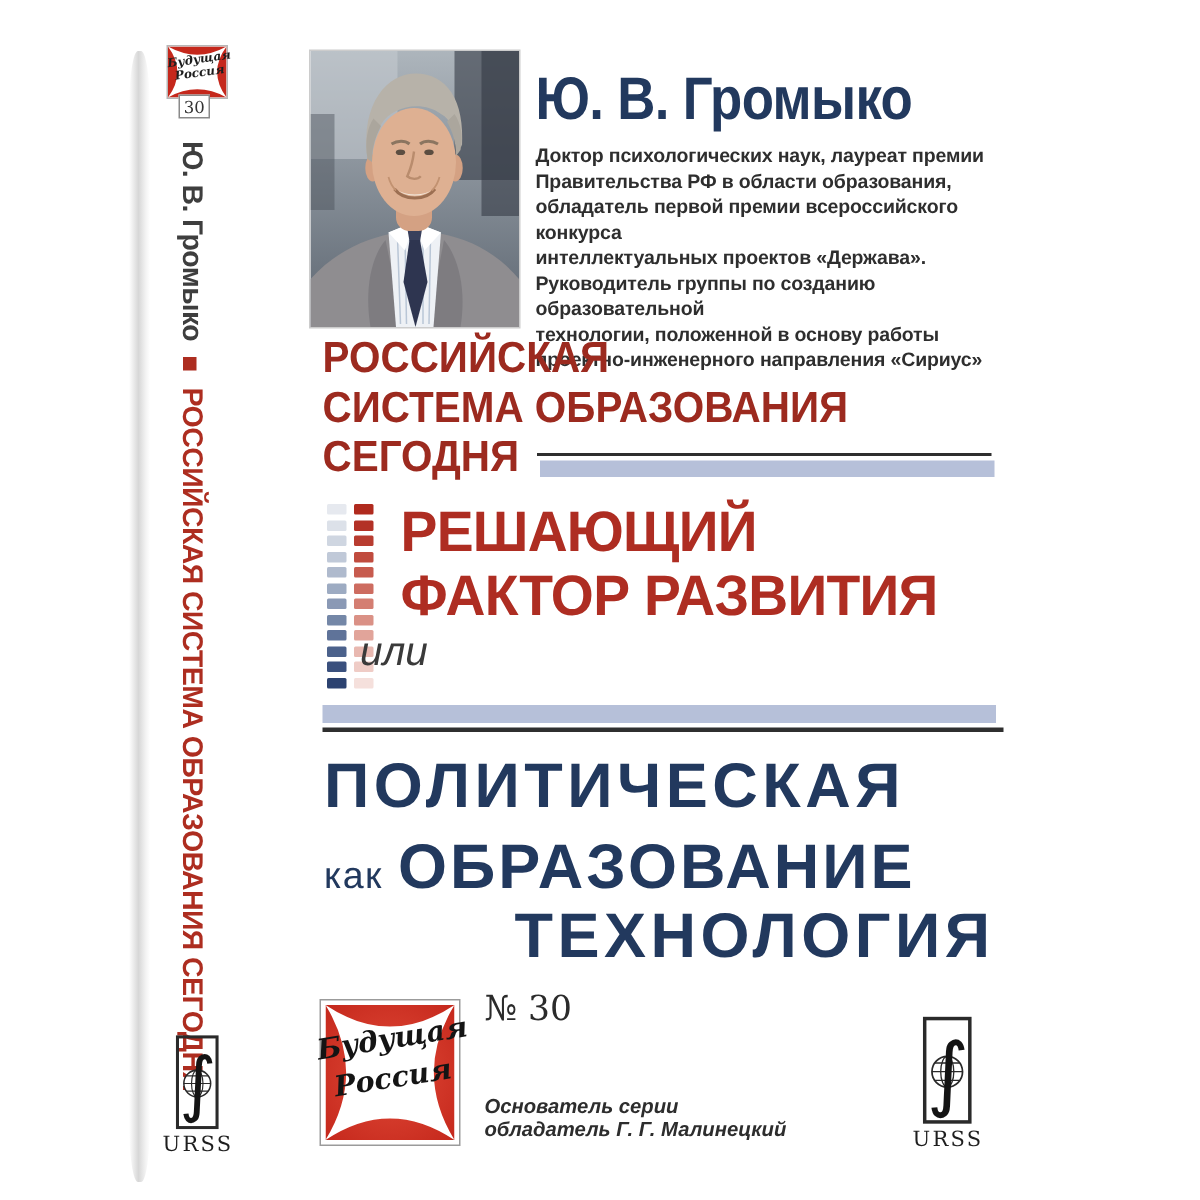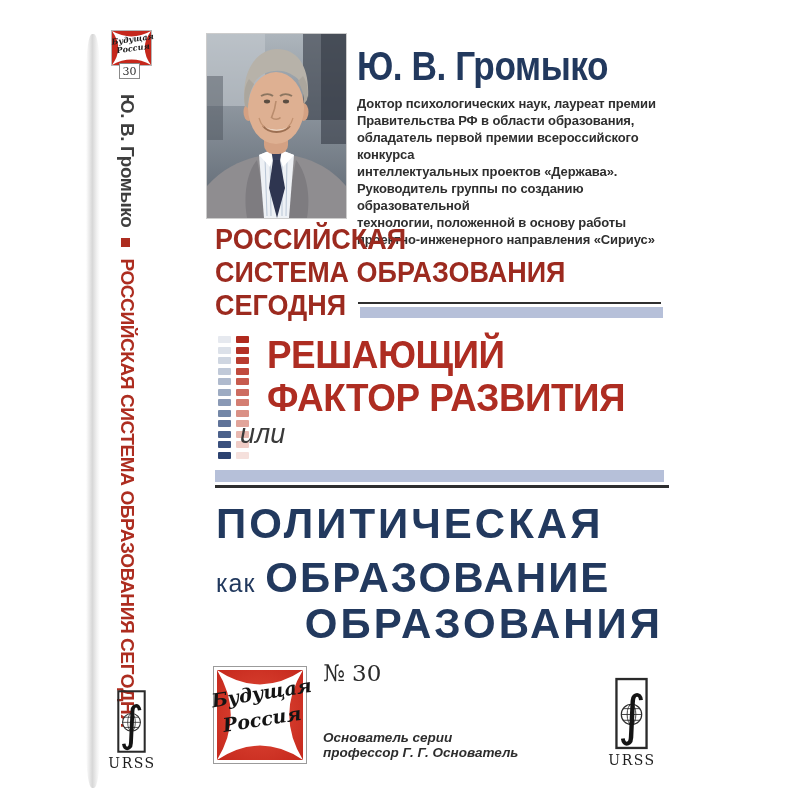--- a/index.html
+++ b/index.html
@@ -260,42 +260,42 @@
 </div>
 
 <div class="abs bar bar-2"></div>
 <div class="abs rule rule-2"></div>
 
 <div class="abs navy navy-1">ПОЛИТИЧЕСКАЯ</div>
 <div class="abs navy-row">
   <span class="navy-kak">как</span>
   <span class="navy navy-2">ОБРАЗОВАНИЕ</span>
 </div>
-<div class="abs navy navy-3">ОБРАЗОВАНИЯ</div>
+<div class="abs navy navy-3">ТЕХНОЛОГИЯ</div>
 
 <div class="abs series-logo">
   <svg viewBox="0 0 100 100" preserveAspectRatio="none">
     <defs>
       <radialGradient id="redg" cx="0.5" cy="0.5" r="0.7">
         <stop offset="0" stop-color="#e14a38"></stop>
           <stop offset="1" stop-color="#c5281c"></stop>
       </radialGradient>
     </defs>
     <rect width="100" height="100" fill="url(#redg)"></rect>
     <path d="M0,0 Q50,32 100,0 Q68,50 100,100 Q50,68 0,100 Q32,50 0,0 Z" fill="#ffffff"></path>
   </svg>
 </div>
 <div class="abs series-script">
   <div>Будущая</div>
   <div>Россия</div>
 </div>
 
 <div class="abs series-number">№ 30</div>
 <div class="abs founder founder-1">Основатель серии</div>
-<div class="abs founder founder-2">профессор Г. Г. Основатель</div>
+<div class="abs founder founder-2">обладатель Г. Г. Малинецкий</div>
 
 <div class="abs urss-box urss-front-box">
   <svg viewBox="0 0 34 74">
     <rect x="1.5" y="1.5" width="31" height="71" fill="none" stroke="#2a2a2a" stroke-width="2.4"></rect>
     <circle cx="17" cy="38" r="10.5" fill="#ffffff" stroke="#2a2a2a" stroke-width="1.2"></circle>
     <ellipse cx="17" cy="38" rx="4.5" ry="10.5" fill="none" stroke="#2a2a2a" stroke-width="0.9"></ellipse>
     <line x1="6.5" y1="38" x2="27.5" y2="38" stroke="#2a2a2a" stroke-width="0.9"></line>
     <line x1="8.4" y1="32" x2="25.6" y2="32" stroke="#2a2a2a" stroke-width="0.9"></line>
     <line x1="8.4" y1="44" x2="25.6" y2="44" stroke="#2a2a2a" stroke-width="0.9"></line>
     <line x1="17" y1="27.5" x2="17" y2="48.5" stroke="#2a2a2a" stroke-width="0.9"></line>

